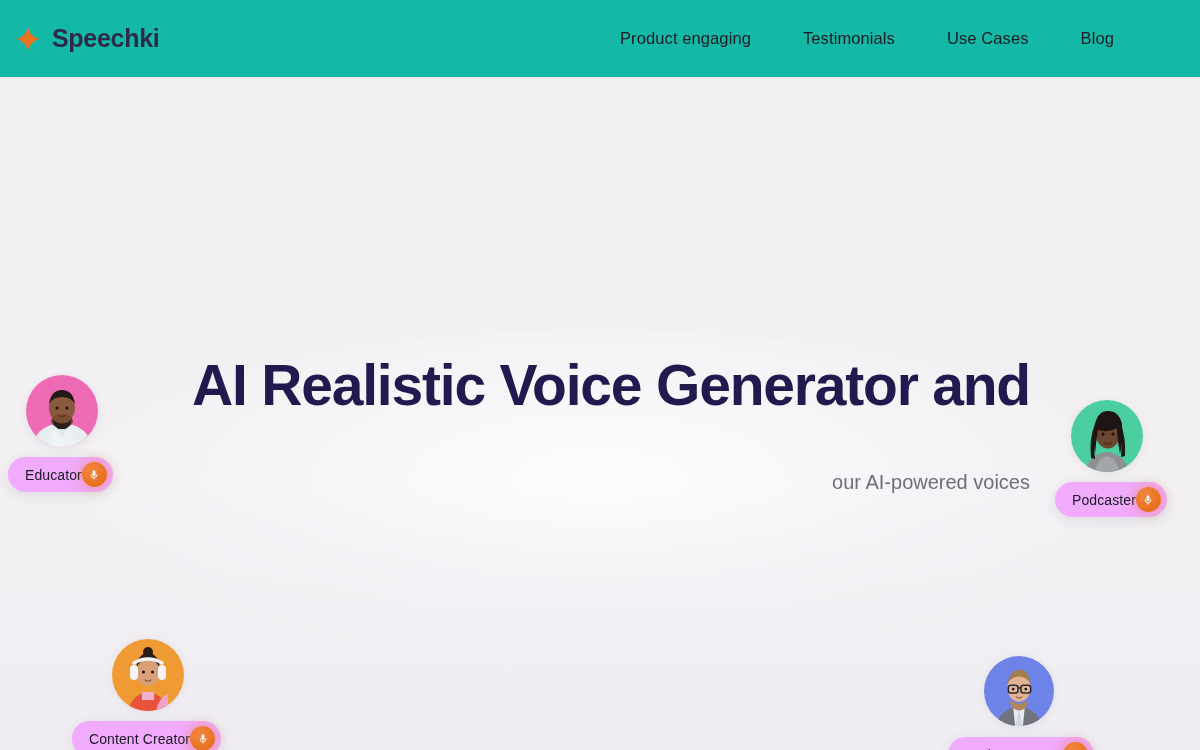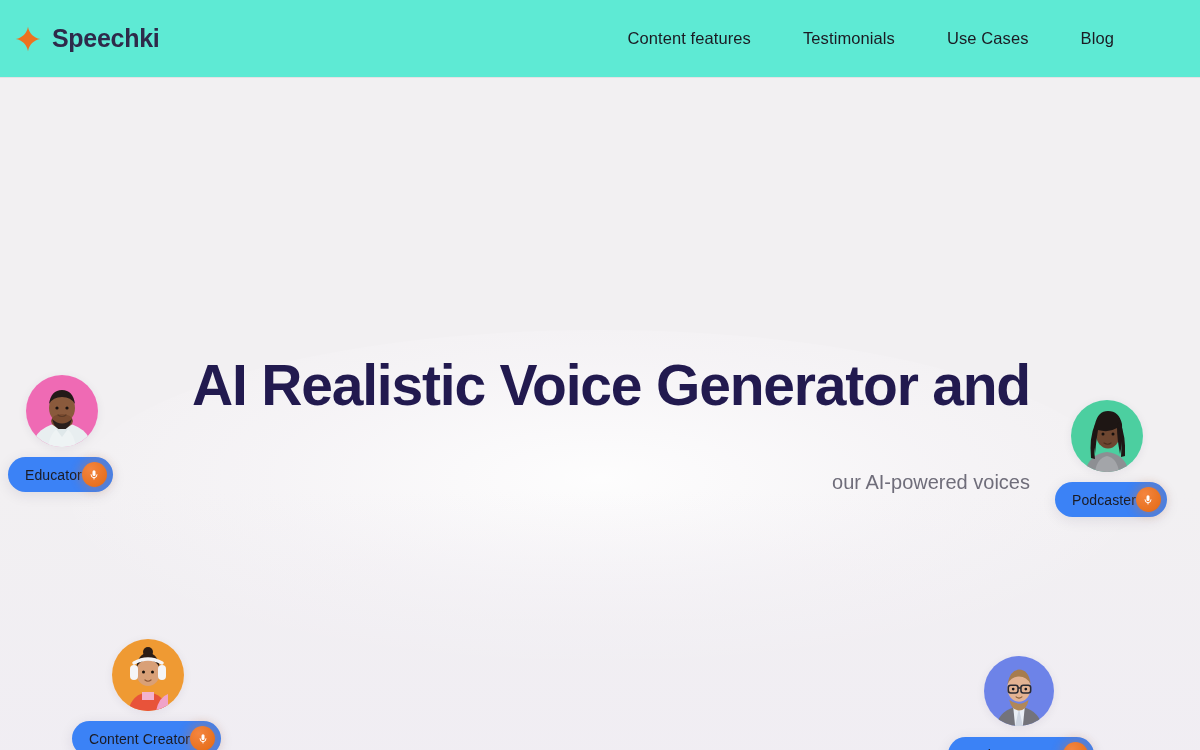--- a/index.html
+++ b/index.html
@@ -26,21 +26,21 @@
   .bg-tint-bottom {
     position:absolute; left:0; right:0; bottom:0; height:260px;
     background:linear-gradient(to bottom, rgba(241,239,243,0) 0%, rgba(240,237,243,0.9) 100%);
     pointer-events:none;
   }
 
   
   .header {
     position:absolute; top:0; left:0;
     width:1200px; height:78px;
-    background:#5eead4;
+    background:#14b8a6;
     border-bottom:1px solid #e4e1e5;
     display:flex; align-items:center;
     z-index:20;
   }
   .logo {
     display:flex; align-items:center; gap:10px;
     margin-left:14px;
     cursor:pointer;
   }
   .logo-mark { width:28px; height:28px; display:block; }
@@ -96,21 +96,21 @@
   .avatar {
     border-radius:50%;
     overflow:hidden;
     position:relative;
     box-shadow:0 2px 10px rgba(40,30,70,0.07);
   }
   .avatar svg { display:block; width:100%; height:100%; }
 
   .pill {
     display:inline-flex; align-items:center;
-    background:#3b82f6;
+    background:#f0abfc;
     border-radius:999px;
     box-shadow:0 3px 14px rgba(40,30,70,0.10);
     padding:5px 6px 5px 17px;
     gap:0;
     cursor:pointer;
     white-space:nowrap;
   }
   .pill-label {
     font-size:14px;
     color:#1b1b23;
@@ -155,21 +155,21 @@
   <div class="logo">
     <span>
       <svg class="logo-mark" viewBox="0 0 32 32">
         <path d="M16 2 C17.4 9.6 22.4 14.6 30 16 C22.4 17.4 17.4 22.4 16 30 C14.6 22.4 9.6 17.4 2 16 C9.6 14.6 14.6 9.6 16 2 Z" fill="#ec7220"></path>
       </svg>
     </span>
     <span class="logo-text">Speechki</span>
   </div>
 
   <nav class="nav">
-    <span class="nav-item">Content features</span>
+    <span class="nav-item">Product engaging</span>
     <span class="nav-item">Testimonials</span>
     <span class="nav-item">Use Cases</span>
     <span class="nav-item">Blog</span>
   </nav>
 
 </div>
 
 <div class="hero">
 
   <div class="hero-inner">

